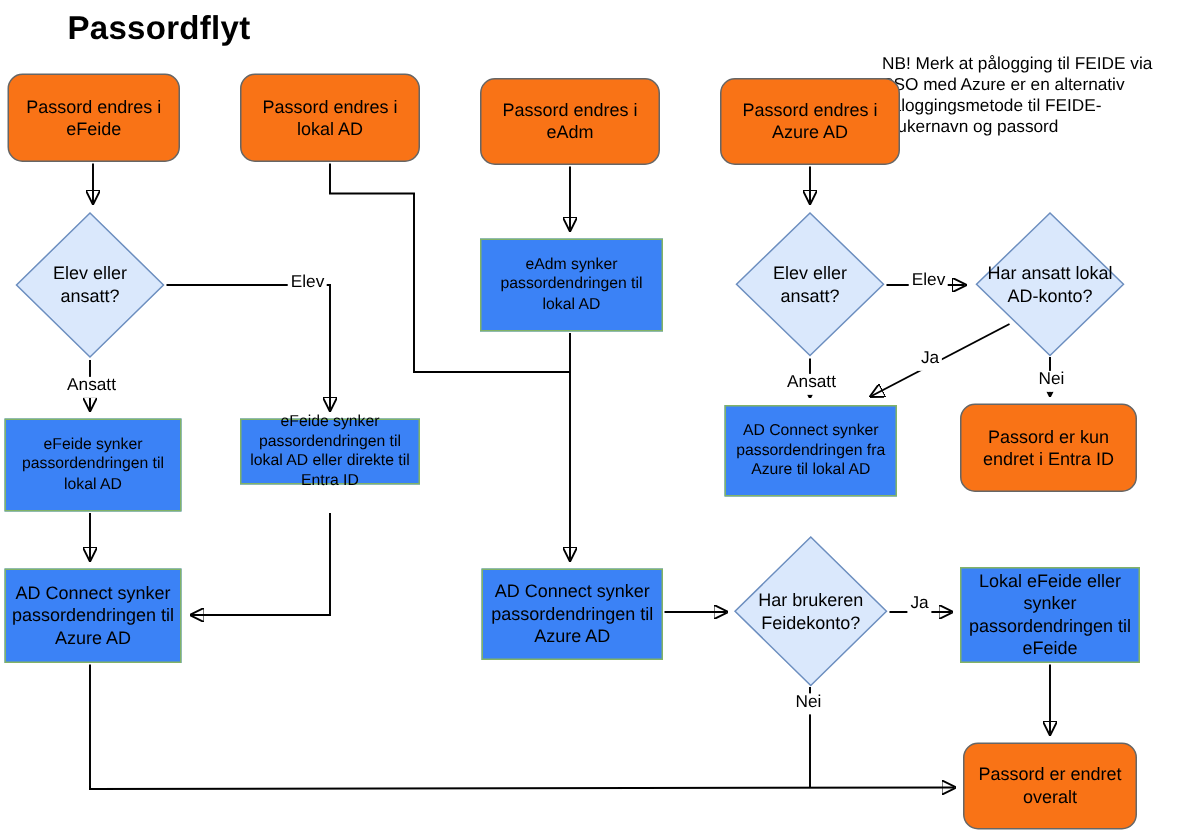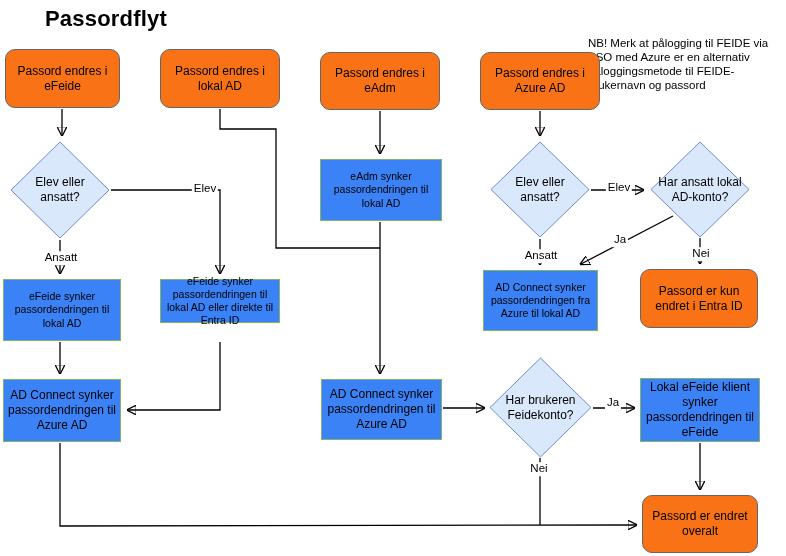--- a/index.html
+++ b/index.html
@@ -106,21 +106,21 @@
     </svg>
     <div class="dlabel">Har brukeren Feidekonto?</div>
   </div>
 
   <div class="node process" style="left:3px;top:279px;width:118px;height:62px;">eFeide synker passordendringen til lokal AD</div>
   <div class="node process" style="left:160px;top:279px;width:120px;height:44px;">eFeide synker passordendringen til lokal AD eller direkte til Entra ID</div>
   <div class="node process" style="left:320px;top:159px;width:122px;height:62px;">eAdm synker passordendringen til lokal AD</div>
   <div class="node process" style="left:483px;top:270px;width:115px;height:61px;">AD Connect synker passordendringen fra Azure til lokal AD</div>
   <div class="node process" style="left:3px;top:379px;width:118px;height:63px;font-size:12px;">AD Connect synker passordendringen til Azure AD</div>
   <div class="node process" style="left:321px;top:379px;width:121px;height:61px;font-size:12px;">AD Connect synker passordendringen til Azure AD</div>
-  <div class="node process" style="left:640px;top:378px;width:120px;height:64px;font-size:12px;">Lokal eFeide klient synker passordendringen til eFeide</div>
+  <div class="node process" style="left:640px;top:378px;width:120px;height:64px;font-size:12px;">Lokal eFeide eller synker passordendringen til eFeide</div>
 
   <div class="node terminal" style="left:640px;top:269px;width:118px;height:59px;">Passord er kun endret i Entra ID</div>
   <div class="node terminal" style="left:642px;top:495px;width:116px;height:58px;">Passord er endret overalt</div>
 
   <span class="edge-label" style="left:205px;top:189px;">Elev</span>
   <span class="edge-label" style="left:61px;top:258px;">Ansatt</span>
   <span class="edge-label" style="left:619px;top:188px;">Elev</span>
   <span class="edge-label" style="left:541px;top:256px;">Ansatt</span>
   <span class="edge-label" style="left:620px;top:240px;">Ja</span>
   <span class="edge-label" style="left:701px;top:254px;">Nei</span>

